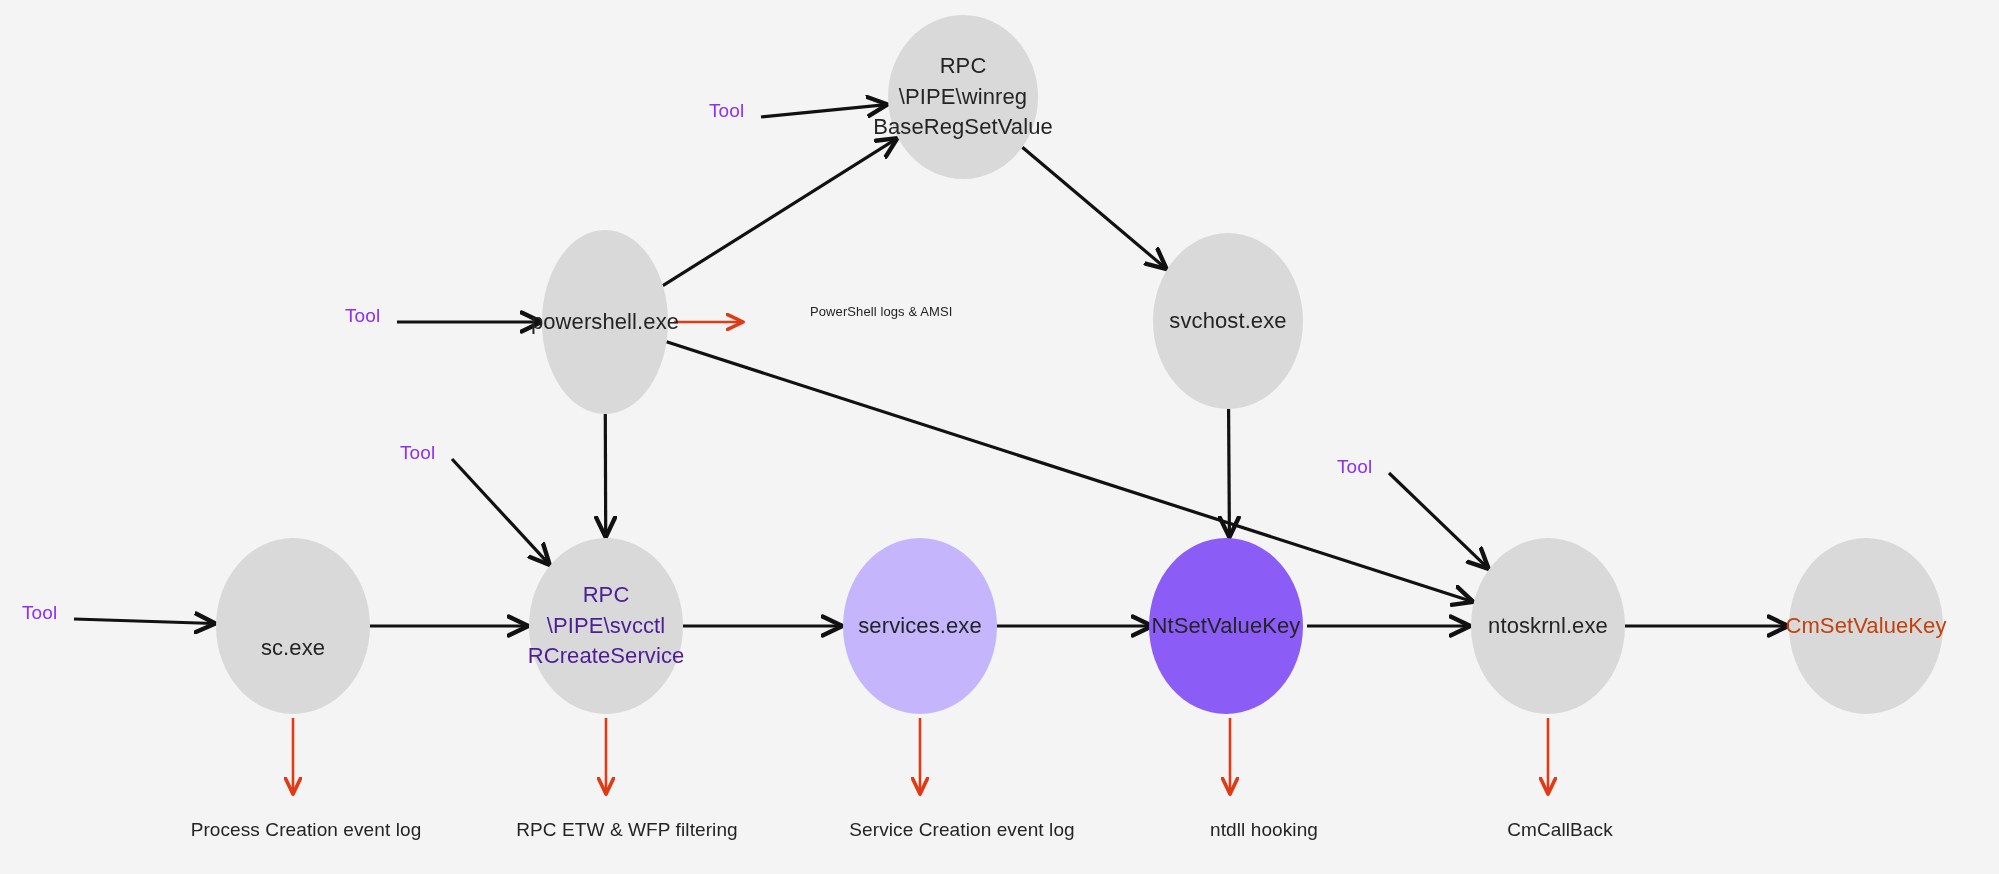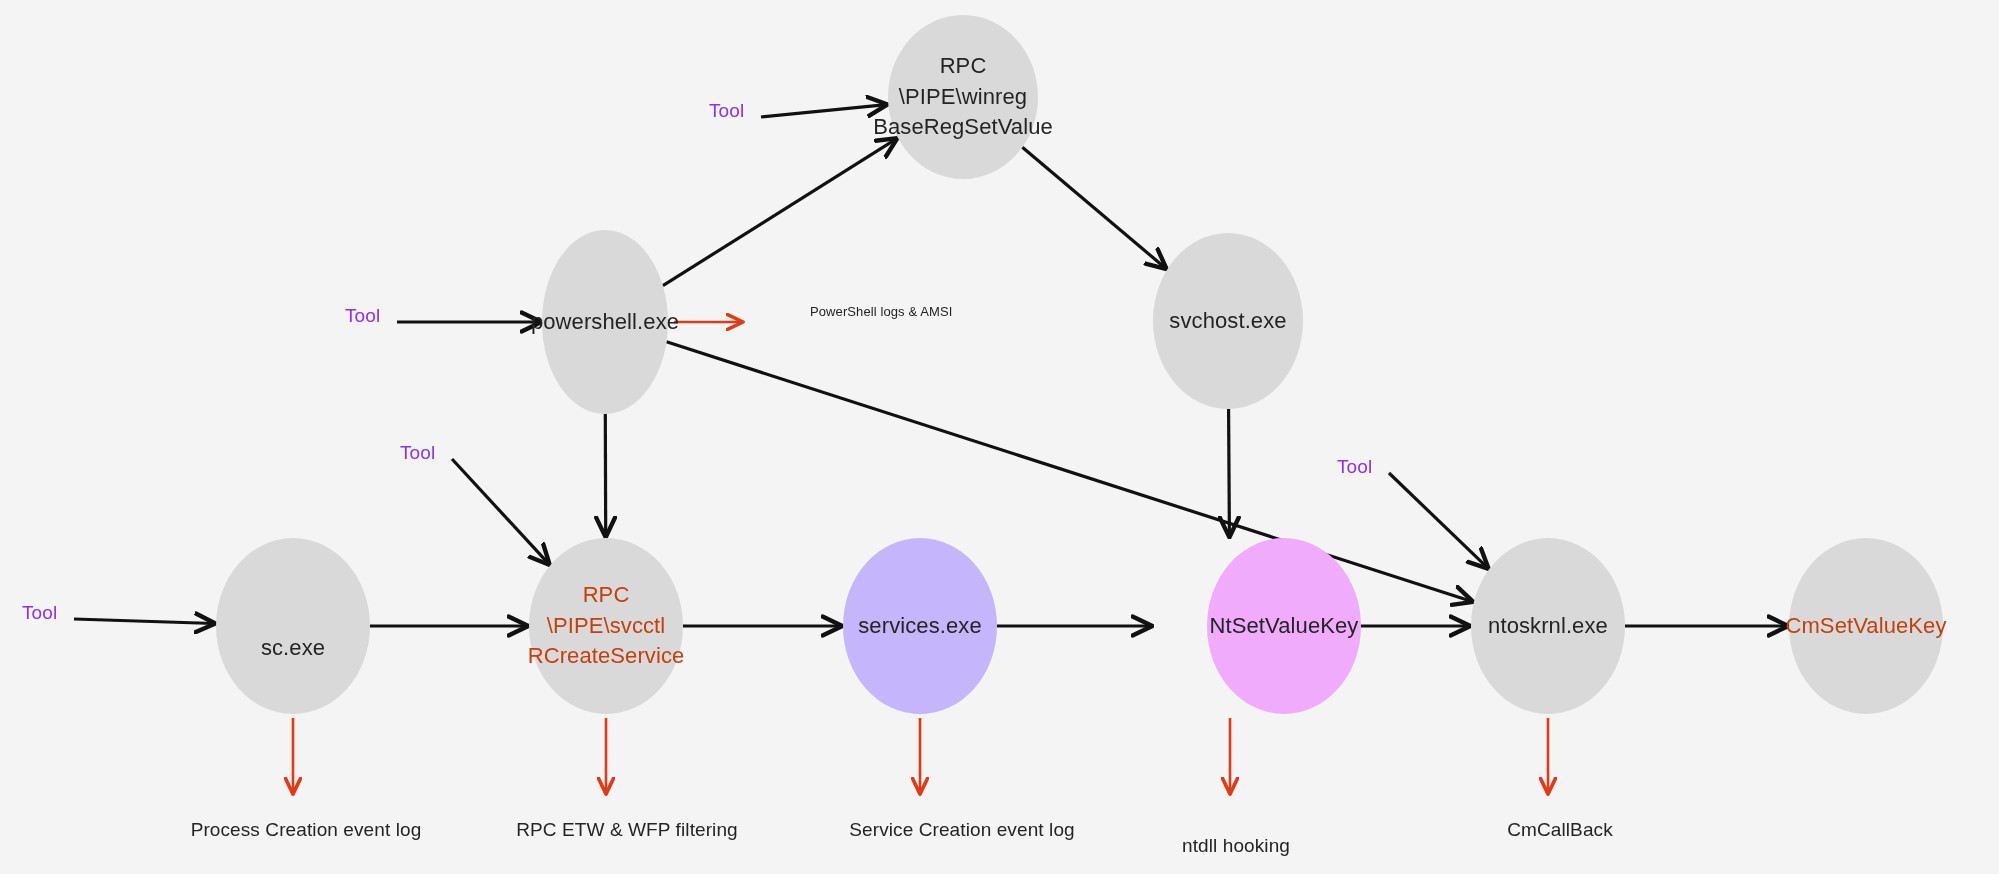--- a/index.html
+++ b/index.html
@@ -117,43 +117,43 @@
       <div class="node" style="left: 542px; top: 230px; width: 126px; height: 184px; background: rgb(217, 217, 217); justify-content: center;">
         <span class="node-label" style="color: rgb(36, 36, 36);">powershell.exe</span>
       </div>
       <div class="node" style="left: 1153px; top: 233px; width: 150px; height: 176px; background: rgb(217, 217, 217);">
         <span class="node-label" style="color: rgb(36, 36, 36);">svchost.exe</span>
       </div>
       <div class="node" style="left: 216px; top: 538px; width: 154px; height: 176px; background: rgb(217, 217, 217);">
         <span class="node-label" style="color: rgb(36, 36, 36); margin-top: 44px;">sc.exe</span>
       </div>
       <div class="node" style="left: 529px; top: 538px; width: 154px; height: 176px; background: rgb(217, 217, 217);">
-        <span class="node-label" style="color: #c2410c;">RPC \PIPE\svcctl
+        <span class="node-label" style="color: #4c1d95;">RPC \PIPE\svcctl
 RCreateService</span>
       </div>
       <div class="node" style="left: 843px; top: 538px; width: 154px; height: 176px; background: #c4b5fd;">
         <span class="node-label" style="color: rgb(36, 36, 36);">services.exe</span>
       </div>
-      <div class="node" style="left: 1207px; top: 538px; width: 154px; height: 176px; background: #f0abfc;">
+      <div class="node" style="left: 1149px; top: 538px; width: 154px; height: 176px; background: #8b5cf6;">
         <span class="node-label" style="color: rgb(36, 36, 36);">NtSetValueKey</span>
       </div>
       <div class="node" style="left: 1471px; top: 538px; width: 154px; height: 176px; background: rgb(217, 217, 217);">
         <span class="node-label" style="color: rgb(36, 36, 36);">ntoskrnl.exe</span>
       </div>
       <div class="node" style="left: 1789px; top: 538px; width: 154px; height: 176px; background: rgb(217, 217, 217);">
         <span class="node-label" style="color: #c2410c;">CmSetValueKey</span>
       </div>
     </div>
   <div id="label-layer">
       <div class="tool-label" style="left: 709px; top: 100px; color: rgb(139, 49, 244);">Tool</div>
       <div class="tool-label" style="left: 345px; top: 305px; color: rgb(139, 49, 244);">Tool</div>
       <div class="tool-label" style="left: 400px; top: 442px; color: rgb(139, 49, 244);">Tool</div>
       <div class="tool-label" style="left: 1337px; top: 456px; color: rgb(139, 49, 244);">Tool</div>
       <div class="tool-label" style="left: 22px; top: 602px; color: rgb(139, 49, 244);">Tool</div>
       <div class="edge-label" style="left: 810px; top: 304px;">PowerShell logs &amp; AMSI</div>
       <div class="defense-label" style="left: 306px; top: 819px;">Process Creation event log</div>
       <div class="defense-label" style="left: 627px; top: 819px;">RPC ETW &amp; WFP filtering</div>
       <div class="defense-label" style="left: 962px; top: 819px;">Service Creation event log</div>
-      <div class="defense-label" style="left: 1236px; top: 819px; margin-top: 16px;">ntdll hooking</div>
+      <div class="defense-label" style="left: 1264px; top: 819px;">ntdll hooking</div>
       <div class="defense-label" style="left: 1560px; top: 819px;">CmCallBack</div>
     </div>
 
 </div>
 
 </body></html>

